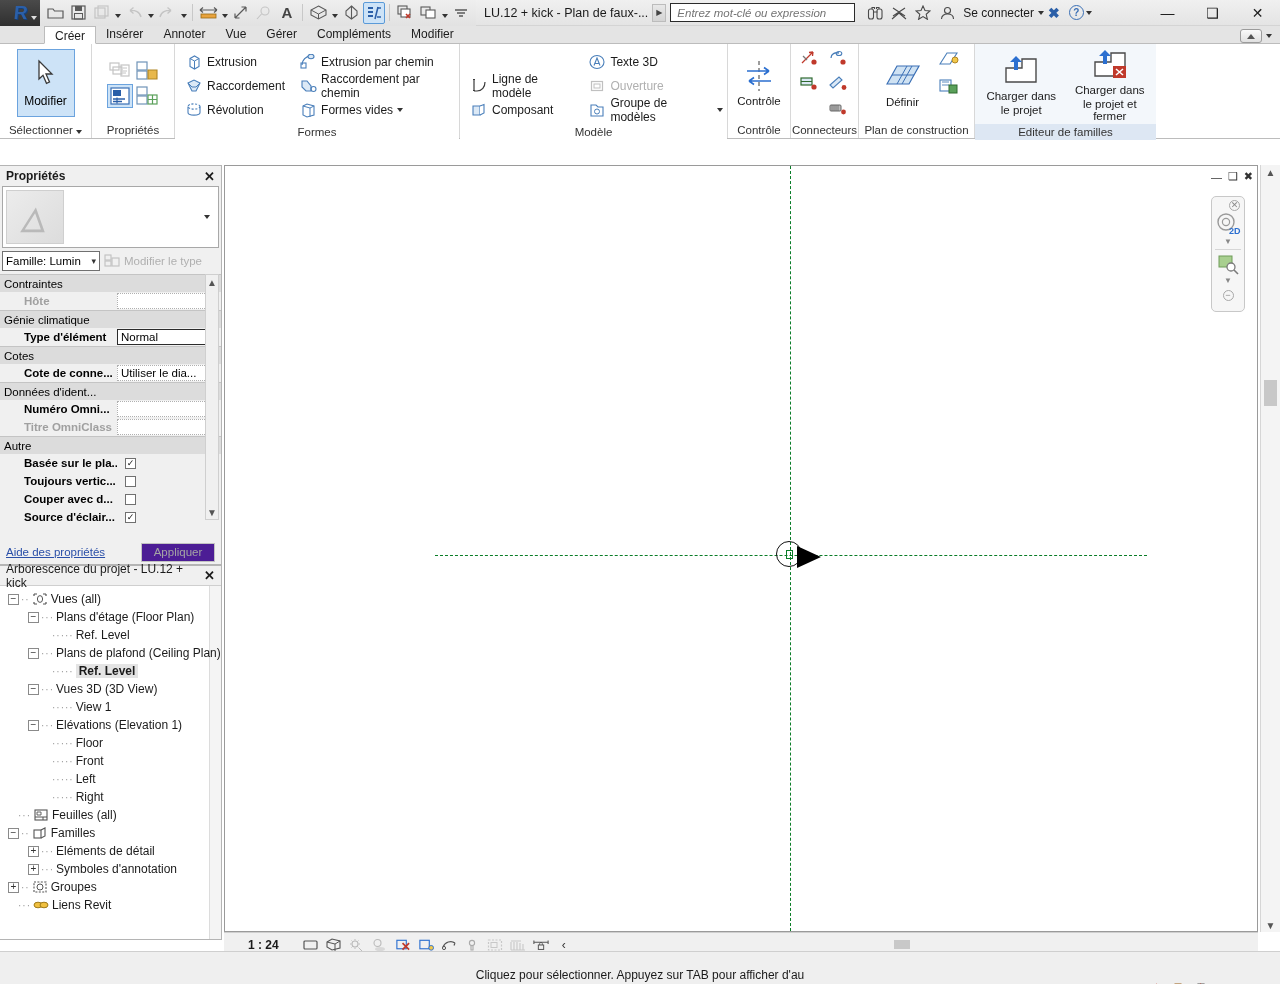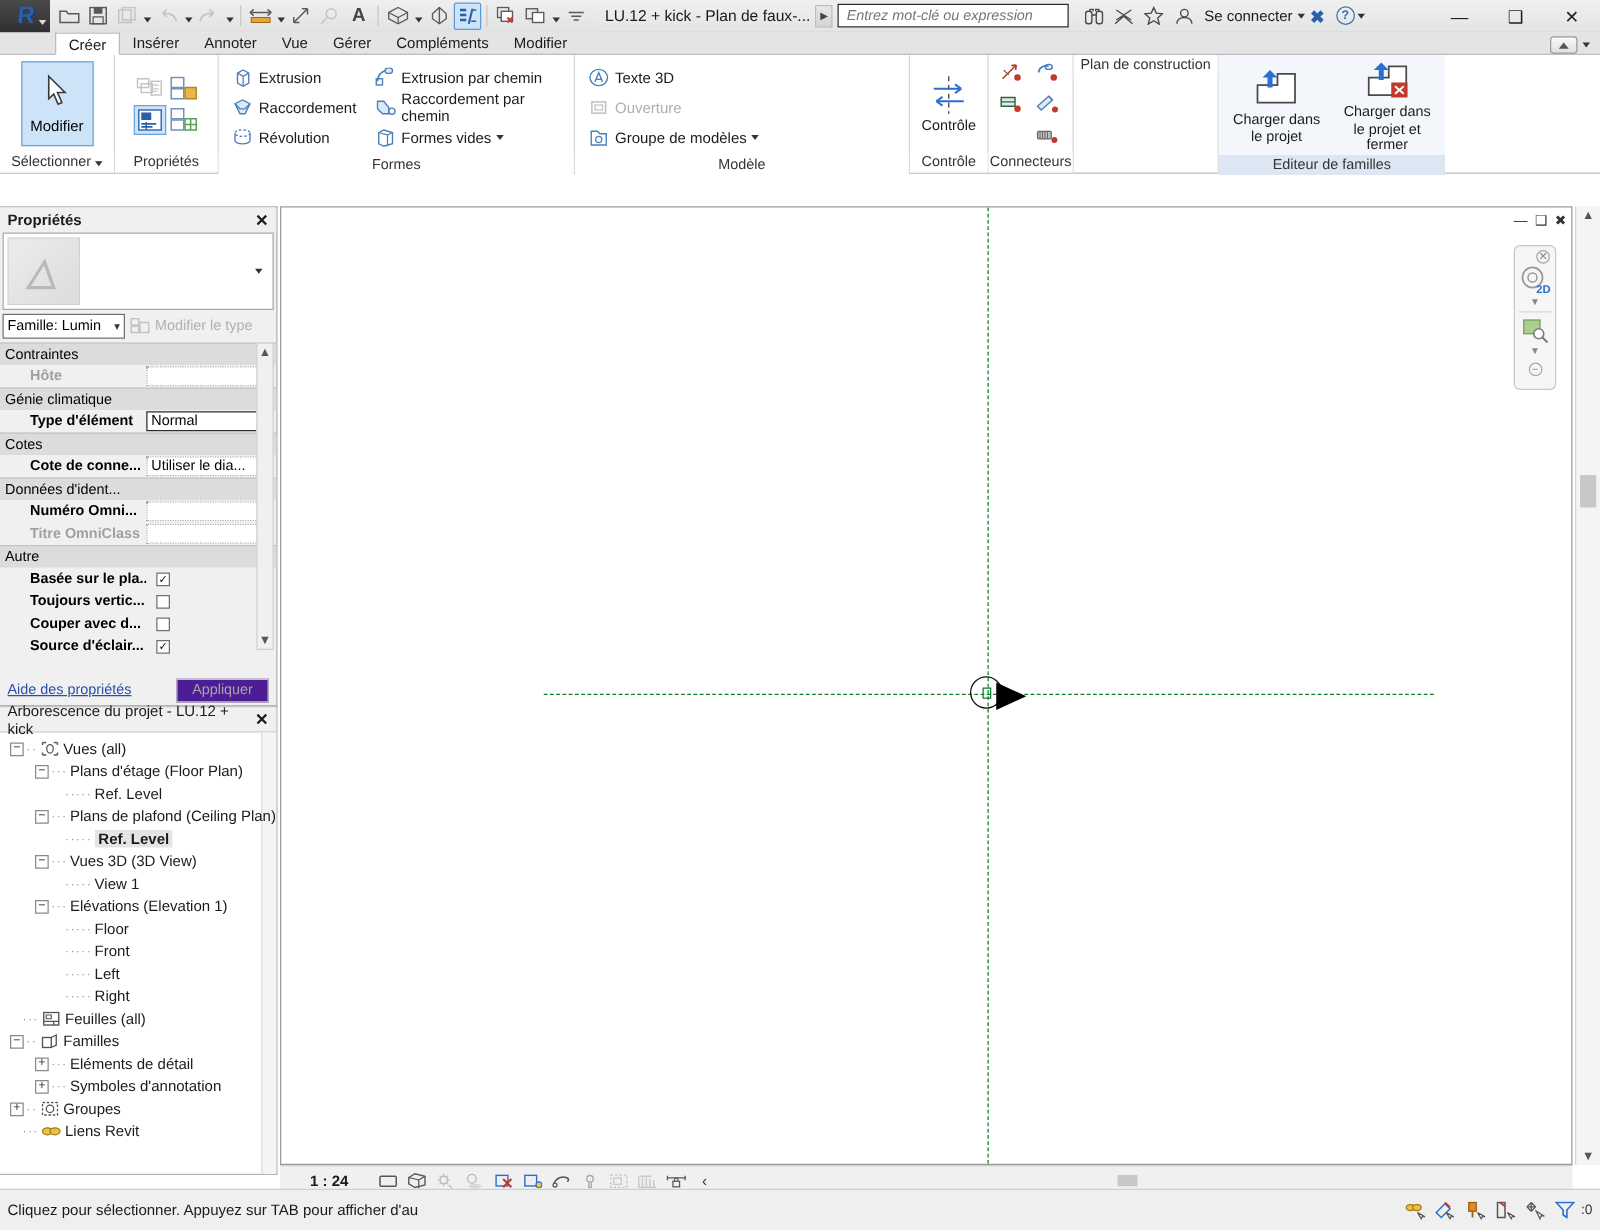--- a/index.html
+++ b/index.html
@@ -209,21 +209,21 @@
          background: #f0f0f0; border-top: 1px solid #cfcfcf; display: flex; align-items: center; }
   .hthumb { position: absolute; left: 670px; width: 16px; height: 9px; background: #c8c8c8; }
   .zoomlbl { font-size: 12px; font-weight: bold; color: #1b1b1b; margin-left: 24px; }
   .vctrls { display: flex; align-items: center; gap: 7px; margin-left: 24px; color: #555; }
   .vctrl { width: 16px; height: 16px; display:flex;align-items:center;justify-content:center; }
 
   
   .statusbar {
     position: absolute; left: 0; bottom: 0; width: 1280px; height: 22px;
     background: #efefef; border-top: 1px solid #cfcfcf;
-    display: flex; align-items: center; padding: 16px 6px; font-size: 12px; color: #1b1b1b;
+    display: flex; align-items: center; padding: 16px 6px; font-size: 12px; color: #1b1b1b; flex-direction: column;
   }
   .statusicons { margin-left: auto; display: flex; align-items: center; gap: 7px; }
   .sicon { width: 17px; height: 17px; display:flex;align-items:center;justify-content:center; }
   .filtercount { font-size: 11px; color: #333; margin-left: -3px; }
 </style>
 </head>
 <body>
 
 <div id="app">
 
@@ -525,20 +525,40 @@
         </div>
       </div>
       <div class="panel-title">Formes</div>
     </div>
 
     <div class="panel" style="width:268px">
       <div class="panel-body" style="padding-left:10px;gap:10px">
         <div class="col">
           <div class="smallrow">
             <span class="ico">
+                <svg width="15" height="16" viewBox="0 0 15 16">
+                  <path d="M2 2v11M2 13h3c5 0 8-4 8-9" fill="none" stroke="#3a3a3a" stroke-width="1.2"></path>
+                  <path d="M1 1.5h2M1 12.5h2" stroke="#3a3a3a" stroke-width="1.2"></path>
+                </svg>
+              </span>
+            <span>Ligne de modèle</span>
+          </div>
+          <div class="smallrow">
+            <span class="ico">
+                <svg width="16" height="15" viewBox="0 0 16 15">
+                  <path d="M2 3h7v9H2z" fill="#dce9f6" stroke="#4a7fba" stroke-width="1.1"></path>
+                  <path d="M9 3l4-1.5V10l-4 2" fill="#fff" stroke="#4a7fba" stroke-width="1.1"></path>
+                </svg>
+              </span>
+            <span>Composant</span>
+          </div>
+        </div>
+        <div class="col">
+          <div class="smallrow">
+            <span class="ico">
                 <svg width="16" height="16" viewBox="0 0 16 16">
                   <ellipse cx="8" cy="8" rx="7" ry="6.5" fill="none" stroke="#4a7fba" stroke-width="1.1"></ellipse>
                   <path d="M5 11.5L8 4l3 7.5M6 9.5h4" fill="none" stroke="#4a7fba" stroke-width="1.1"></path>
                 </svg>
               </span>
             <span>Texte 3D</span>
           </div>
           <div class="smallrow dis">
             <span class="ico">
                 <svg width="14" height="14" viewBox="0 0 14 14">
@@ -615,20 +635,44 @@
                 <circle cx="15.5" cy="12" r="2.4" fill="#c0392b"></circle>
               </svg>
           </div>
         </div>
       </div>
       <div class="panel-title">Connecteurs</div>
     </div>
 
 
     <div class="panel" style="width:116px">
+      <div class="panel-body" style="justify-content:center;gap:2px">
+        <div class="bigbtn" style="width:62px">
+          <svg width="44" height="36" viewBox="0 0 44 36">
+            <path d="M6 26L16 8h22L28 26z" fill="#cfe2f3" stroke="#3a6fb5" stroke-width="1.2"></path>
+            <path d="M11 17h22M16 26l10-18M21 26l10-18" stroke="#3a6fb5" stroke-width="1"></path>
+          </svg>
+          <span class="lbl">Définir</span>
+        </div>
+        <div style="display:flex;flex-direction:column;gap:3px;padding-bottom:22px">
+          <div class="gicon">
+            <svg width="22" height="18" viewBox="0 0 22 18">
+                <path d="M2 14L9 3h10l-7 11z" fill="none" stroke="#4a7fba" stroke-width="1.1"></path>
+                <circle cx="17" cy="10" r="3" fill="#f2c84b" stroke="#b08524" stroke-width="1"></circle>
+              </svg>
+          </div>
+          <div class="gicon">
+            <svg width="22" height="18" viewBox="0 0 22 18">
+                <rect x="2" y="3" width="11" height="11" fill="#fff" stroke="#4a7fba" stroke-width="1.1"></rect>
+                <path d="M4 5h7M4 8h7" stroke="#4a7fba" stroke-width=".9"></path>
+                <rect x="11" y="8" width="8" height="8" fill="#5aa05a" stroke="#2f6a2f" stroke-width="1"></rect>
+              </svg>
+          </div>
+        </div>
+      </div>
       <div class="panel-title">Plan de construction</div>
     </div>
 
     <div class="panel hl" style="width:181px;border-right:0">
       <div class="panel-body" style="justify-content:center;gap:4px">
         <div class="bigbtn wide">
           <svg width="42" height="36" viewBox="0 0 42 36">
             <path d="M6 30V16h16V7h14v23z" fill="#fff" stroke="#4a4a4a" stroke-width="1.4"></path>
             <path d="M16 18V9M16 4l6 6h-4v8h-4v-8h-4z" fill="#2b6fd0"></path>
           </svg>

